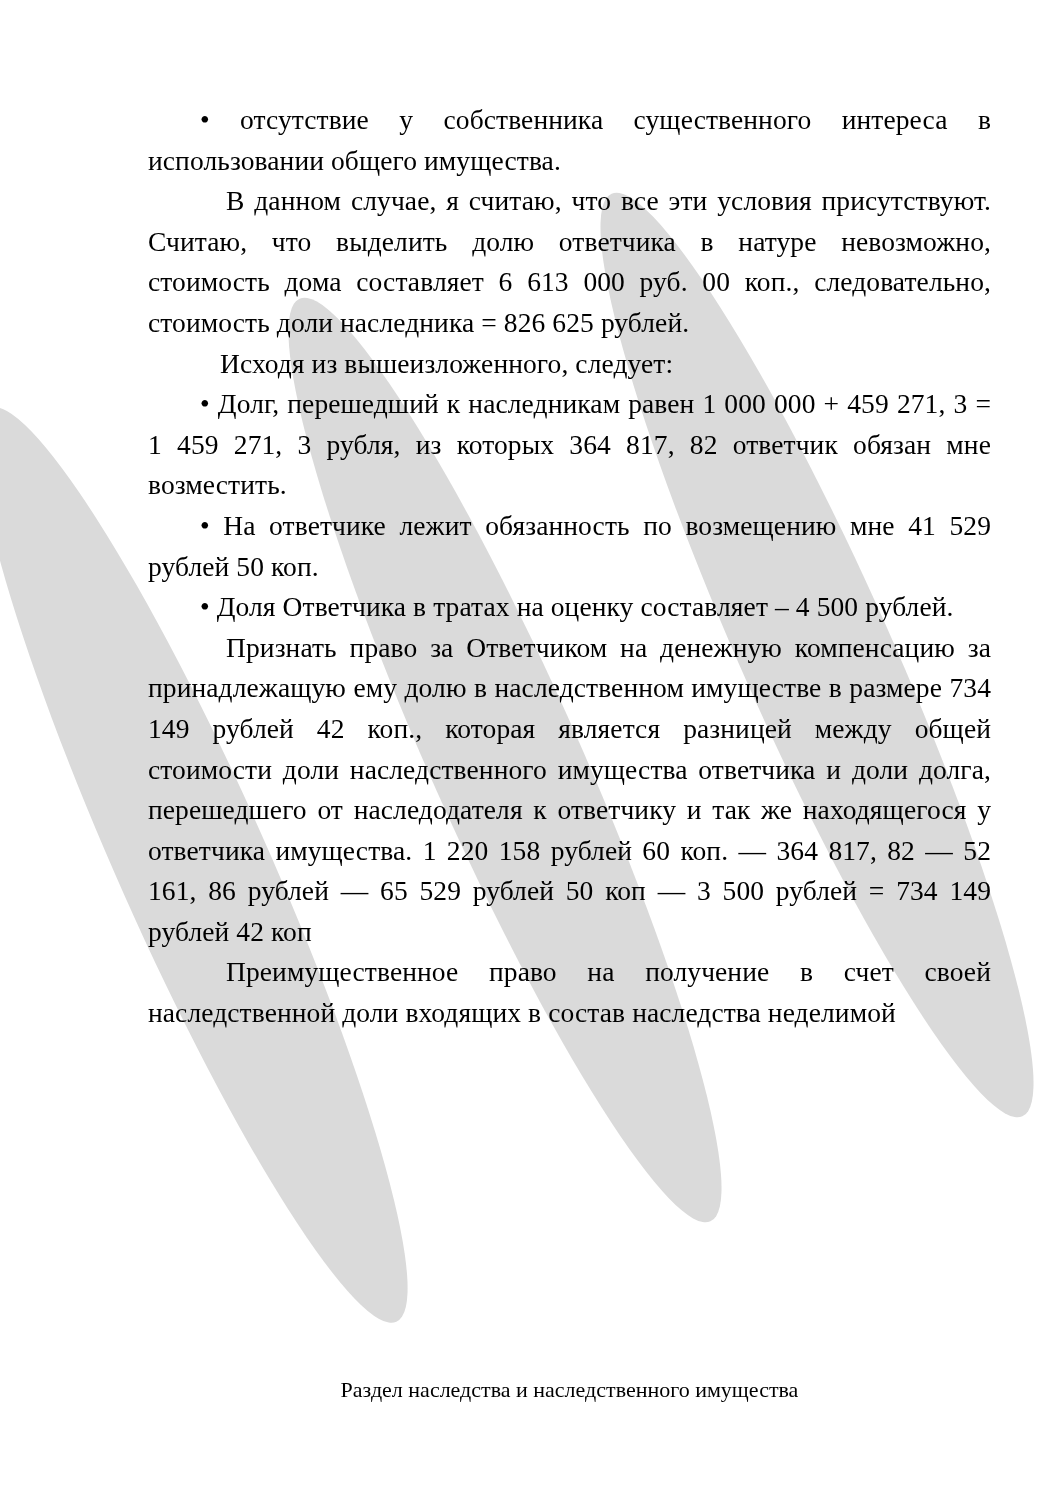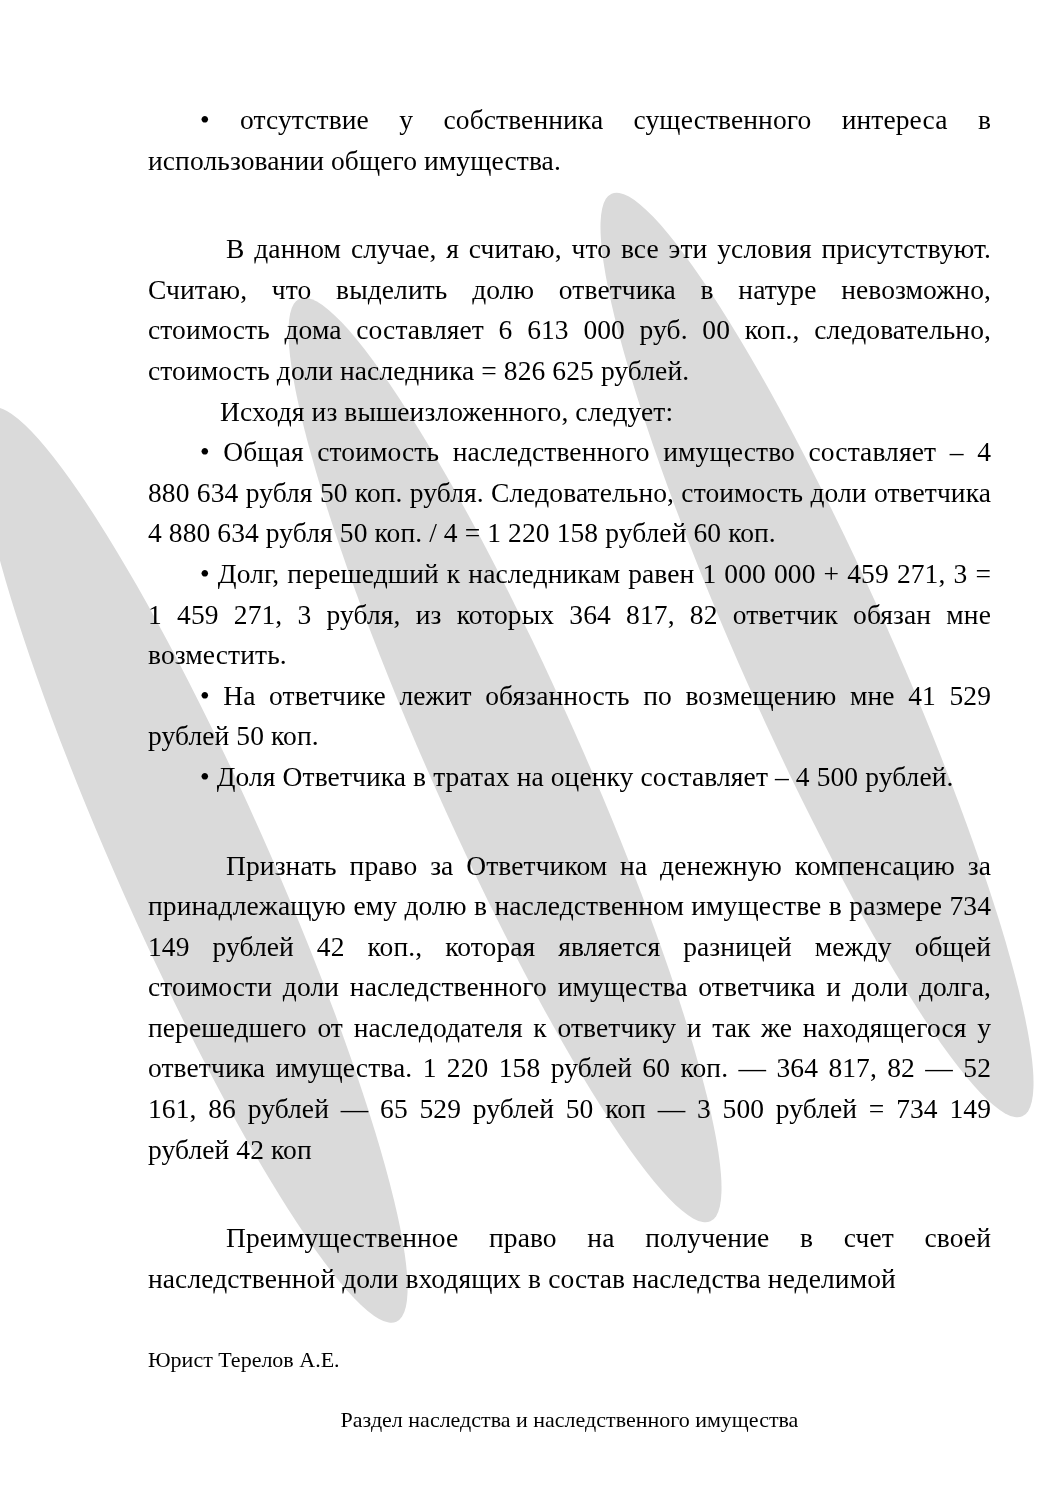--- a/index.html
+++ b/index.html
@@ -68,21 +68,20 @@
     margin: 0;
     font-size: 27.5px;
     line-height: 40.6px;
     text-align: justify;
     text-justify: inter-word;
     hyphens: none;
     letter-spacing: 0.1px;
   }
   .para.indent {
     text-indent: 78px;
-    margin-top: 48px;
   }
   .para.bullet {
     text-indent: 52px;
   }
   .para.heading {
     font-weight: normal;
     text-indent: 72px;
     text-align: left;
   }
 
@@ -117,34 +116,32 @@
   </div>
 
   <div id="content">
 
     <p class="para bullet">• отсутствие у собственника существенного интереса в использовании общего имущества.</p>
 
     <p class="para indent">В данном случае, я считаю, что все эти условия присутствуют. Считаю, что выделить долю ответчика в натуре невозможно, стоимость дома составляет 6 613 000 руб. 00 коп., следовательно, стоимость доли наследника = 826 625 рублей.</p>
 
     <p class="para heading">Исходя из вышеизложенного, следует:</p>
 
-    <p class="para bullet">• Общая стоимость наследственного имущество составляет – 4 880 634 рубля 50 коп.  рубля. Следовательно, стоимость доли ответчика 4 880 634 рубля 50 коп. / 4 = 1 220 158 рублей 60 коп.</p>
 
     <p class="para bullet">• Долг, перешедший к наследникам равен 1 000 000 + 459 271, 3 = 1 459 271, 3 рубля, из которых 364 817, 82 ответчик обязан мне возместить.</p>
 
 
     <p class="para bullet">• На ответчике лежит обязанность по возмещению мне 41 529 рублей 50 коп.</p>
 
     <p class="para bullet">• Доля Ответчика в тратах на оценку составляет – 4 500 рублей.</p>
 
     <p class="para indent">Признать право за Ответчиком на денежную компенсацию за принадлежащую ему долю в наследственном имуществе в размере 734 149 рублей 42 коп., которая является разницей между общей стоимости доли наследственного имущества ответчика и доли долга, перешедшего от наследодателя к ответчику и так же находящегося у ответчика имущества. 1 220 158 рублей 60 коп. — 364 817, 82 — 52 161, 86 рублей — 65 529 рублей 50 коп — 3 500 рублей = 734 149 рублей 42 коп</p>
 
 
     <p class="para indent">Преимущественное право на получение в счет своей наследственной доли входящих в состав наследства неделимой</p>
 
   </div>
 
   <div id="footer">
-    <p class="footer-line">Юрист Терелов А.Е.</p>
     <p class="footer-line second">Раздел наследства и наследственного имущества</p>
   </div>
 
 </div>
 
 </body></html>

